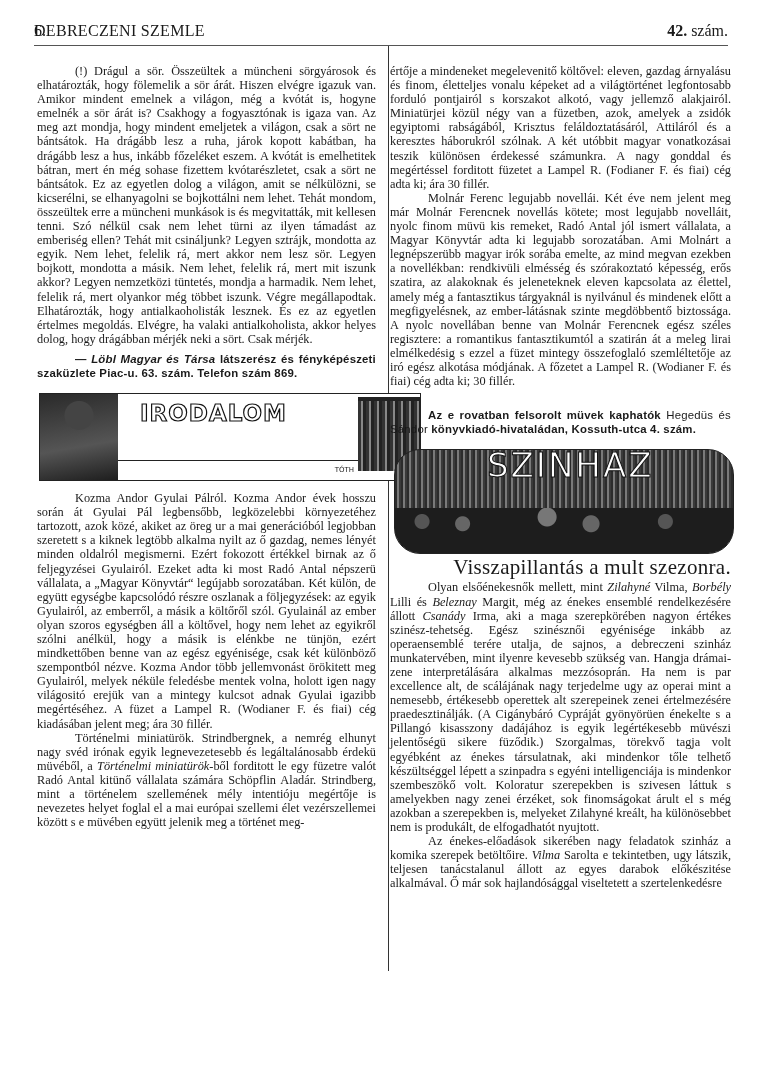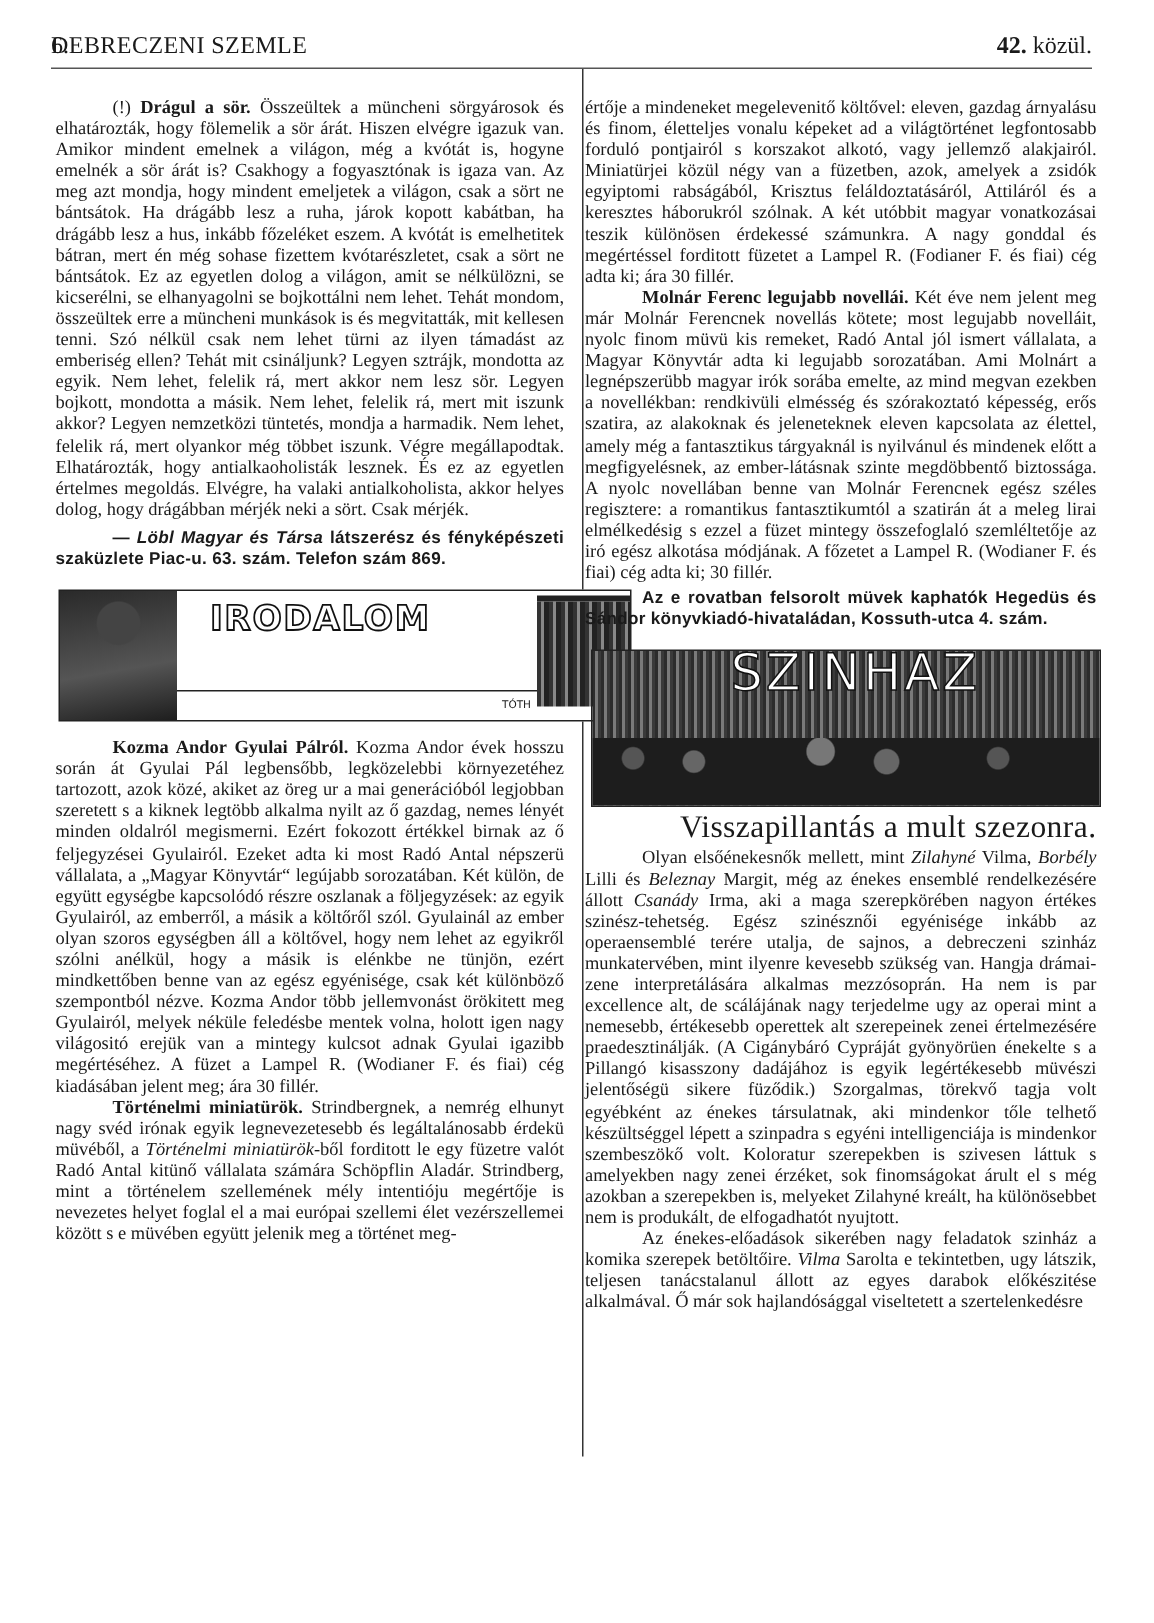--- a/index.html
+++ b/index.html
@@ -9,42 +9,42 @@
   .header .title { position: absolute; left: 0; right: 0; top: 2px; letter-spacing: 0.3px; }
   .header .issue { position: absolute; right: 0; top: 2px; }
   .header .issue b { font-weight: bold; }
   .hrule { position: absolute; left: 34px; top: 45px; width: 694px; height: 1px; background: #555; }
   .vrule { position: absolute; left: 388px; top: 46px; width: 1px; height: 925px; background: #333; }
   .col { position: absolute; font-family: "Liberation Serif", serif; font-size: 12.3px; line-height: 14.1px; text-align: justify; }
   .col-left { left: 37px; top: 64px; width: 339px; }
   .col-right { left: 390px; top: 64px; width: 341px; }
   .col p { margin: 0; text-indent: 0; }
   .col p.ind { text-indent: 38px; }
-  .col b { font-weight: bold; }
+  .col b { font-weight: normal; }
   .col i { font-style: italic; }
   .sans-note { font-family: "Liberation Sans", sans-serif; font-size: 11.4px; font-weight: bold; letter-spacing: 0.2px; }
   .banner { position: relative; border: 1px solid #222; overflow: hidden; }
   .irodalom { width: 336px; height: 86px; margin: 13px 0 10px 2px; background: #fff; padding-left: 44px; }
   .irodalom .man { position: absolute; left: 0; top: 0; width: 78px; height: 86px; background: radial-gradient(circle at 50% 25%, #444 0 14px, transparent 15px), linear-gradient(170deg, #2a2a2a 0%, #555 60%, #1e1e1e 100%); }
   .irodalom .shelf { position: absolute; right: 0; top: 3px; width: 62px; height: 70px; background: repeating-linear-gradient(90deg, #333 0 3px, #888 3px 5px, #222 5px 8px); border-top: 4px solid #222; }
   .irodalom .desk { position: absolute; left: 78px; right: 62px; top: 66px; height: 1px; background: #222; }
   .irodalom .title { position: absolute; left: 100px; top: 12px; font-family: "DejaVu Sans", sans-serif; font-size: 23px; font-weight: bold; letter-spacing: 1px; color: #fff; -webkit-text-stroke: 1.2px #111; }
   .irodalom .sig { position: absolute; right: 66px; bottom: 3px; font-family: "DejaVu Sans", sans-serif; font-size: 7px; font-weight: normal; }
-  .szinhaz { width: 338px; height: 103px; margin: 13px 0 6px 4px; background: repeating-linear-gradient(90deg, #2c2c2c 0 2px, #7a7a7a 2px 4px, #3a3a3a 4px 6px); }
+  .szinhaz { width: 338px; height: 103px; margin: 13px 0 6px 4px; background: repeating-linear-gradient(90deg, #2c2c2c 0 2px, #7a7a7a 2px 4px, #3a3a3a 4px 6px); border-radius: 26px; }
   .szinhaz .audience { position: absolute; left: 0; right: 0; bottom: 0; height: 45px; background: radial-gradient(circle at 8% 30%, #555 0 7px, transparent 8px), radial-gradient(circle at 20% 35%, #666 0 7px, transparent 8px), radial-gradient(circle at 45% 20%, #777 0 9px, transparent 10px), radial-gradient(circle at 58% 35%, #666 0 8px, transparent 9px), radial-gradient(circle at 80% 30%, #555 0 7px, transparent 8px), #1d1d1d; }
   .szinhaz .title { position: absolute; left: 92px; top: 8px; font-family: "DejaVu Sans", sans-serif; font-size: 34px; letter-spacing: 2px; color: #fff; -webkit-text-stroke: 1px #111; }
   .headline { font-family: "Liberation Serif", serif; font-size: 21px; text-align: right; margin: 2px 0 6px 0; letter-spacing: 0.3px; }
 </style>
 </head>
 <body>
 
 <div class="header">
   <span class="pg">6.</span>
   <span class="title">DEBRECZENI SZEMLE</span>
-  <span class="issue"><b>42.</b> <span>közül.</span></span>
+  <span class="issue"><b>42.</b> <span>szám.</span></span>
 </div>
 <div class="hrule"></div>
 <div class="vrule"></div>
 
 <div class="col col-left">
   <p class="ind"><span>(!) </span><b>Drágul a sör.</b><span> Összeültek a müncheni sörgyárosok és elhatározták, hogy fölemelik a sör árát. Hiszen elvégre igazuk van. Amikor mindent emelnek a világon, még a kvótát is, hogyne emelnék a sör árát is? Csakhogy a fogyasztónak is igaza van. Az meg azt mondja, hogy mindent emeljetek a világon, csak a sört ne bántsátok. Ha drágább lesz a ruha, járok kopott kabátban, ha drágább lesz a hus, inkább főzeléket eszem. A kvótát is emelhetitek bátran, mert én még sohase fizettem kvótarészletet, csak a sört ne bántsátok. Ez az egyetlen dolog a világon, amit se nélkülözni, se kicserélni, se elhanyagolni se bojkottálni nem lehet. Tehát mondom, összeültek erre a müncheni munkások is és megvitatták, mit kellesen tenni. Szó nélkül csak nem lehet türni az ilyen támadást az emberiség ellen? Tehát mit csináljunk? Legyen sztrájk, mondotta az egyik. Nem lehet, felelik rá, mert akkor nem lesz sör. Legyen bojkott, mondotta a másik. Nem lehet, felelik rá, mert mit iszunk akkor? Legyen nemzetközi tüntetés, mondja a harmadik. Nem lehet, felelik rá, mert olyankor még többet iszunk. Végre megállapodtak. Elhatározták, hogy antialkaoholisták lesznek. És ez az egyetlen értelmes megoldás. Elvégre, ha valaki antialkoholista, akkor helyes dolog, hogy drágábban mérjék neki a sört. Csak mérjék.</span></p>
 
   <p class="ind sans-note" style="margin-top:6px;"><span>— </span><i>Löbl Magyar és Társa</i><span> látszerész és fényképészeti szaküzlete Piac-u. 63. szám. Telefon szám 869.</span></p>
 
   <div class="banner irodalom">
@@ -58,21 +58,21 @@
   <p class="ind"><b>Kozma Andor Gyulai Pálról.</b><span> Kozma Andor évek hosszu során át Gyulai Pál legbensőbb, legközelebbi környezetéhez tartozott, azok közé, akiket az öreg ur a mai generációból legjobban szeretett s a kiknek legtöbb alkalma nyilt az ő gazdag, nemes lényét minden oldalról megismerni. Ezért fokozott értékkel birnak az ő feljegyzései Gyulairól. Ezeket adta ki most Radó Antal népszerü vállalata, a „Magyar Könyvtár“ legújabb sorozatában. Két külön, de együtt egységbe kapcsolódó részre oszlanak a följegyzések: az egyik Gyulairól, az emberről, a másik a költőről szól. Gyulainál az ember olyan szoros egységben áll a költővel, hogy nem lehet az egyikről szólni anélkül, hogy a másik is elénkbe ne tünjön, ezért mindkettőben benne van az egész egyénisége, csak két különböző szempontból nézve. Kozma Andor több jellemvonást örökitett meg Gyulairól, melyek néküle feledésbe mentek volna, holott igen nagy világositó erejük van a mintegy kulcsot adnak Gyulai igazibb megértéséhez. A füzet a Lampel R. (Wodianer F. és fiai) cég kiadásában jelent meg; ára 30 fillér.</span></p>
 
   <p class="ind"><b>Történelmi miniatürök.</b><span> Strindbergnek, a nemrég elhunyt nagy svéd irónak egyik legnevezetesebb és legáltalánosabb érdekü müvéből, a </span><i>Történelmi miniatürök</i><span>-ből forditott le egy füzetre valót Radó Antal kitünő vállalata számára Schöpflin Aladár. Strindberg, mint a történelem szellemének mély intentióju megértője is nevezetes helyet foglal el a mai európai szellemi élet vezérszellemei között s e müvében együtt jelenik meg a történet meg-</span></p>
 </div>
 
 <div class="col col-right">
   <p>értője a mindeneket megelevenitő költővel: eleven, gazdag árnyalásu és finom, életteljes vonalu képeket ad a világtörténet legfontosabb forduló pontjairól s korszakot alkotó, vagy jellemző alakjairól. Miniatürjei közül négy van a füzetben, azok, amelyek a zsidók egyiptomi rabságából, Krisztus feláldoztatásáról, Attiláról és a keresztes háborukról szólnak. A két utóbbit magyar vonatkozásai teszik különösen érdekessé számunkra. A nagy gonddal és megértéssel forditott füzetet a Lampel R. (Fodianer F. és fiai) cég adta ki; ára 30 fillér.</p>
 
   <p class="ind"><b>Molnár Ferenc legujabb novellái.</b><span> Két éve nem jelent meg már Molnár Ferencnek novellás kötete; most legujabb novelláit, nyolc finom müvü kis remeket, Radó Antal jól ismert vállalata, a Magyar Könyvtár adta ki legujabb sorozatában. Ami Molnárt a legnépszerübb magyar irók sorába emelte, az mind megvan ezekben a novellékban: rendkivüli elmésség és szórakoztató képesség, erős szatira, az alakoknak és jeleneteknek eleven kapcsolata az élettel, amely még a fantasztikus tárgyaknál is nyilvánul és mindenek előtt a megfigyelésnek, az ember-látásnak szinte megdöbbentő biztossága. A nyolc novellában benne van Molnár Ferencnek egész széles regisztere: a romantikus fantasztikumtól a szatirán át a meleg lirai elmélkedésig s ezzel a füzet mintegy összefoglaló szemléltetője az iró egész alkotása módjának. A főzetet a Lampel R. (Wodianer F. és fiai) cég adta ki; 30 fillér.</span></p>
 
-  <p class="ind sans-note" style="margin-top:4px;"><span>Az e rovatban felsorolt müvek kaphatók </span><b>Hegedüs és Sándor</b><span> könyvkiadó-hivataládan, Kossuth-utca 4. szám.</span></p>
+  <p class="ind sans-note" style="margin-top:20px;"><span>Az e rovatban felsorolt müvek kaphatók </span><b>Hegedüs és Sándor</b><span> könyvkiadó-hivataládan, Kossuth-utca 4. szám.</span></p>
 
   <div class="banner szinhaz">
     <div class="title">SZINHÁZ</div>
     <div class="audience"></div>
   </div>
 
   <div class="headline">Visszapillantás a mult szezonra.</div>
 
   <p class="ind"><span>Olyan elsőénekesnők mellett, mint </span><i>Zilahyné</i><span> Vilma, </span><i>Borbély</i><span> Lilli és </span><i>Beleznay</i><span> Margit, még az énekes ensemblé rendelkezésére állott </span><i>Csanády</i><span> Irma, aki a maga szerepkörében nagyon értékes szinész-tehetség. Egész szinésznői egyénisége inkább az operaensemblé terére utalja, de sajnos, a debreczeni szinház munkatervében, mint ilyenre kevesebb szükség van. Hangja drámai-zene interpretálására alkalmas mezzósoprán. Ha nem is par excellence alt, de scálájának nagy terjedelme ugy az operai mint a nemesebb, értékesebb operettek alt szerepeinek zenei értelmezésére praedesztinálják. (A Cigánybáró Cypráját gyönyörüen énekelte s a Pillangó kisasszony dadájához is egyik legértékesebb müvészi jelentőségü sikere füződik.) Szorgalmas, törekvő tagja volt egyébként az énekes társulatnak, aki mindenkor tőle telhető készültséggel lépett a szinpadra s egyéni intelligenciája is mindenkor szembeszökő volt. Koloratur szerepekben is szivesen láttuk s amelyekben nagy zenei érzéket, sok finomságokat árult el s még azokban a szerepekben is, melyeket Zilahyné kreált, ha különösebbet nem is produkált, de elfogadhatót nyujtott.</span></p>
 

